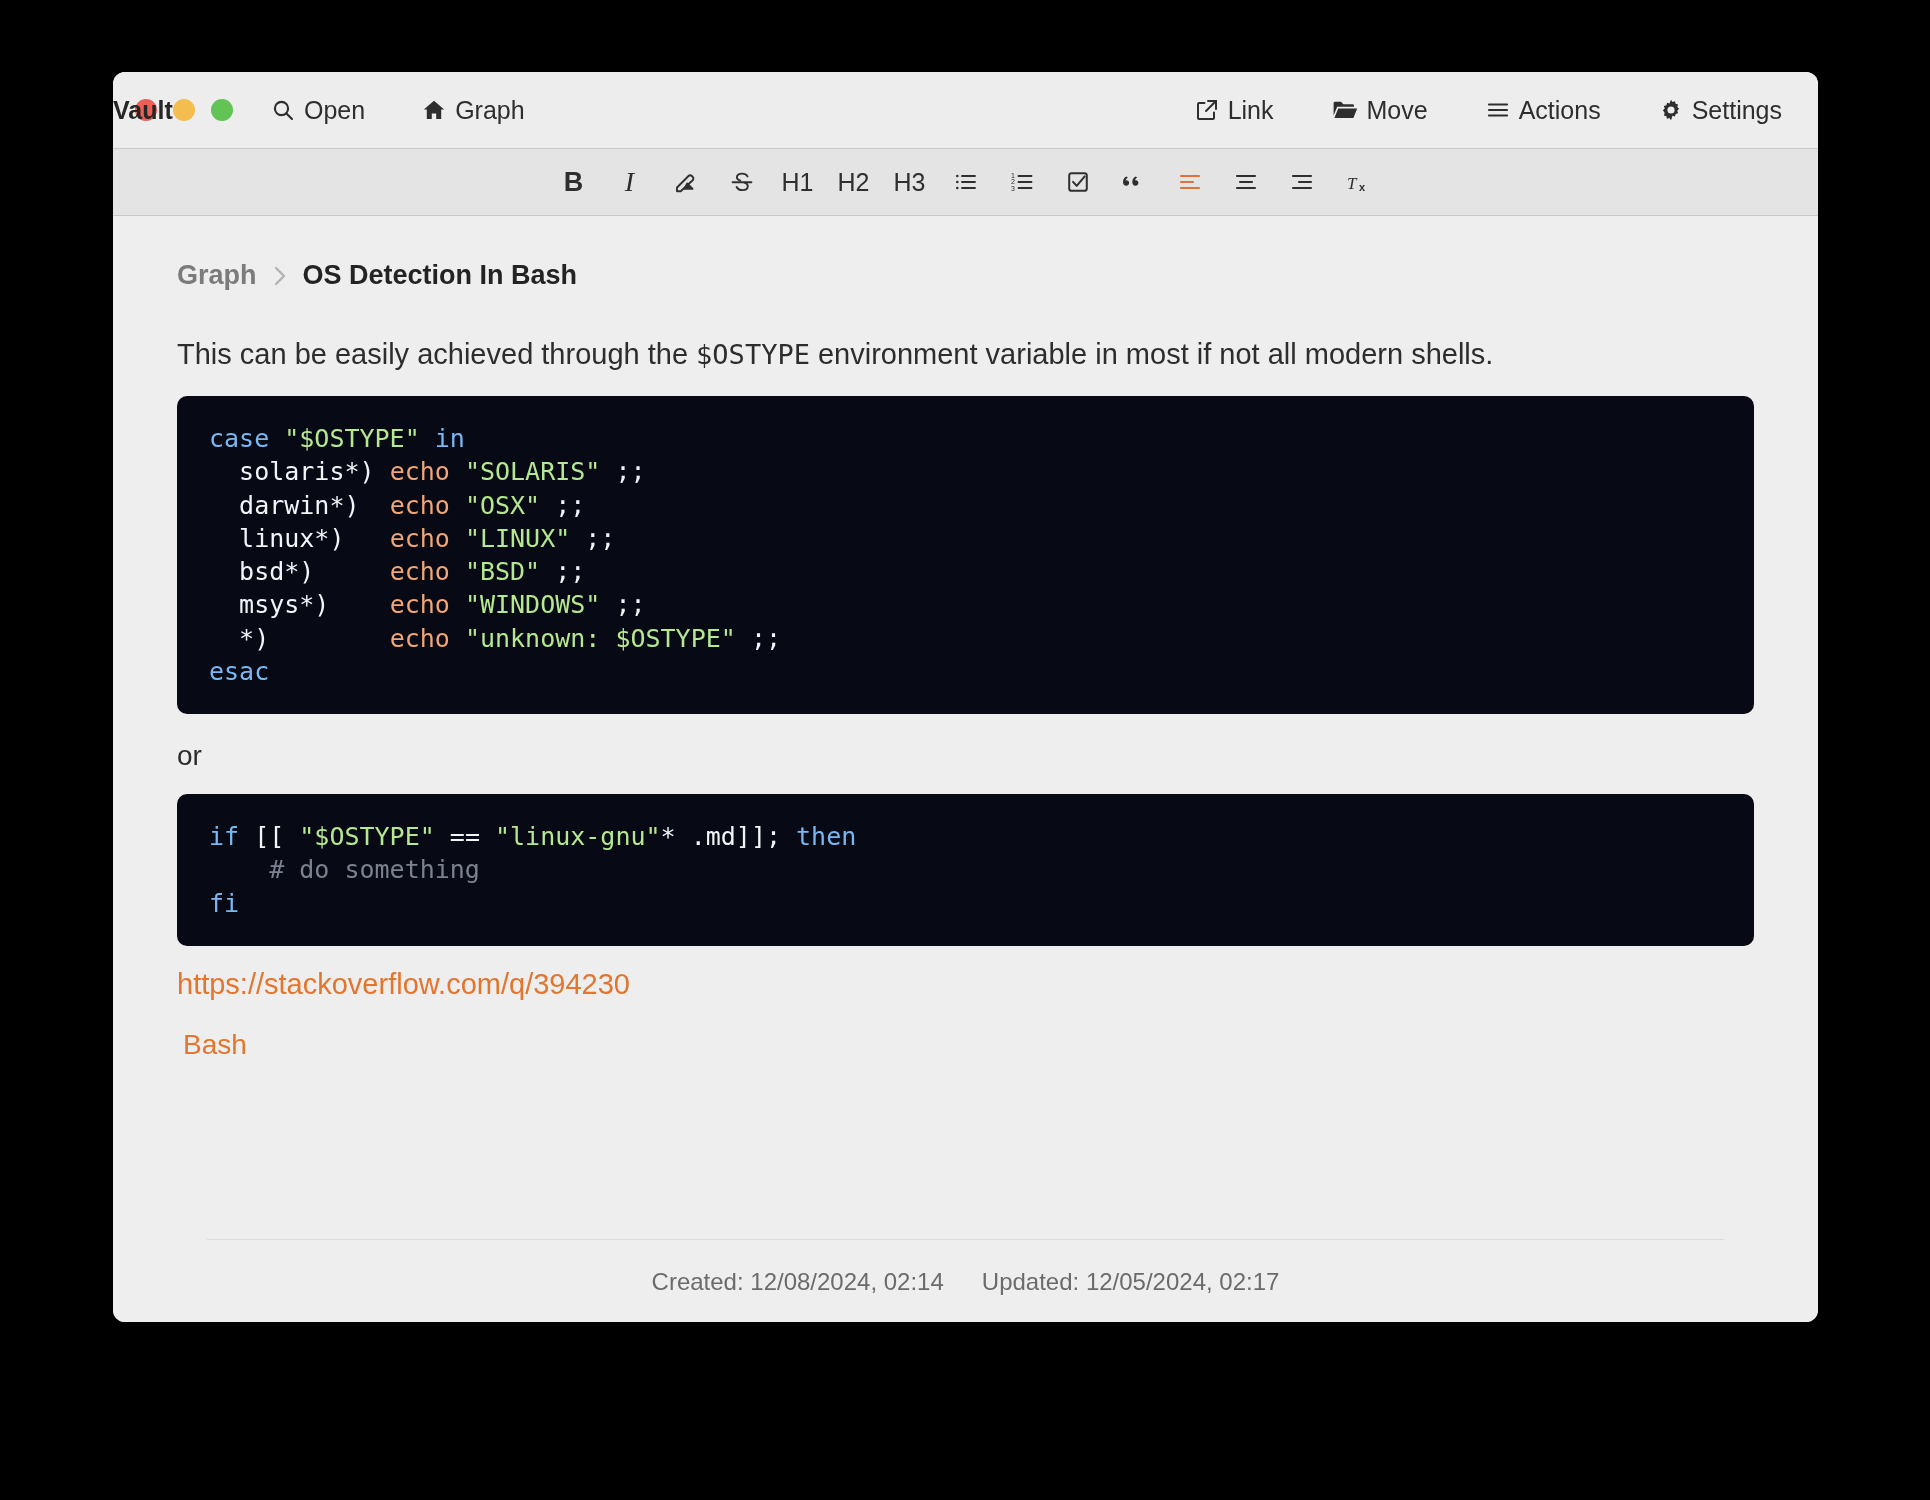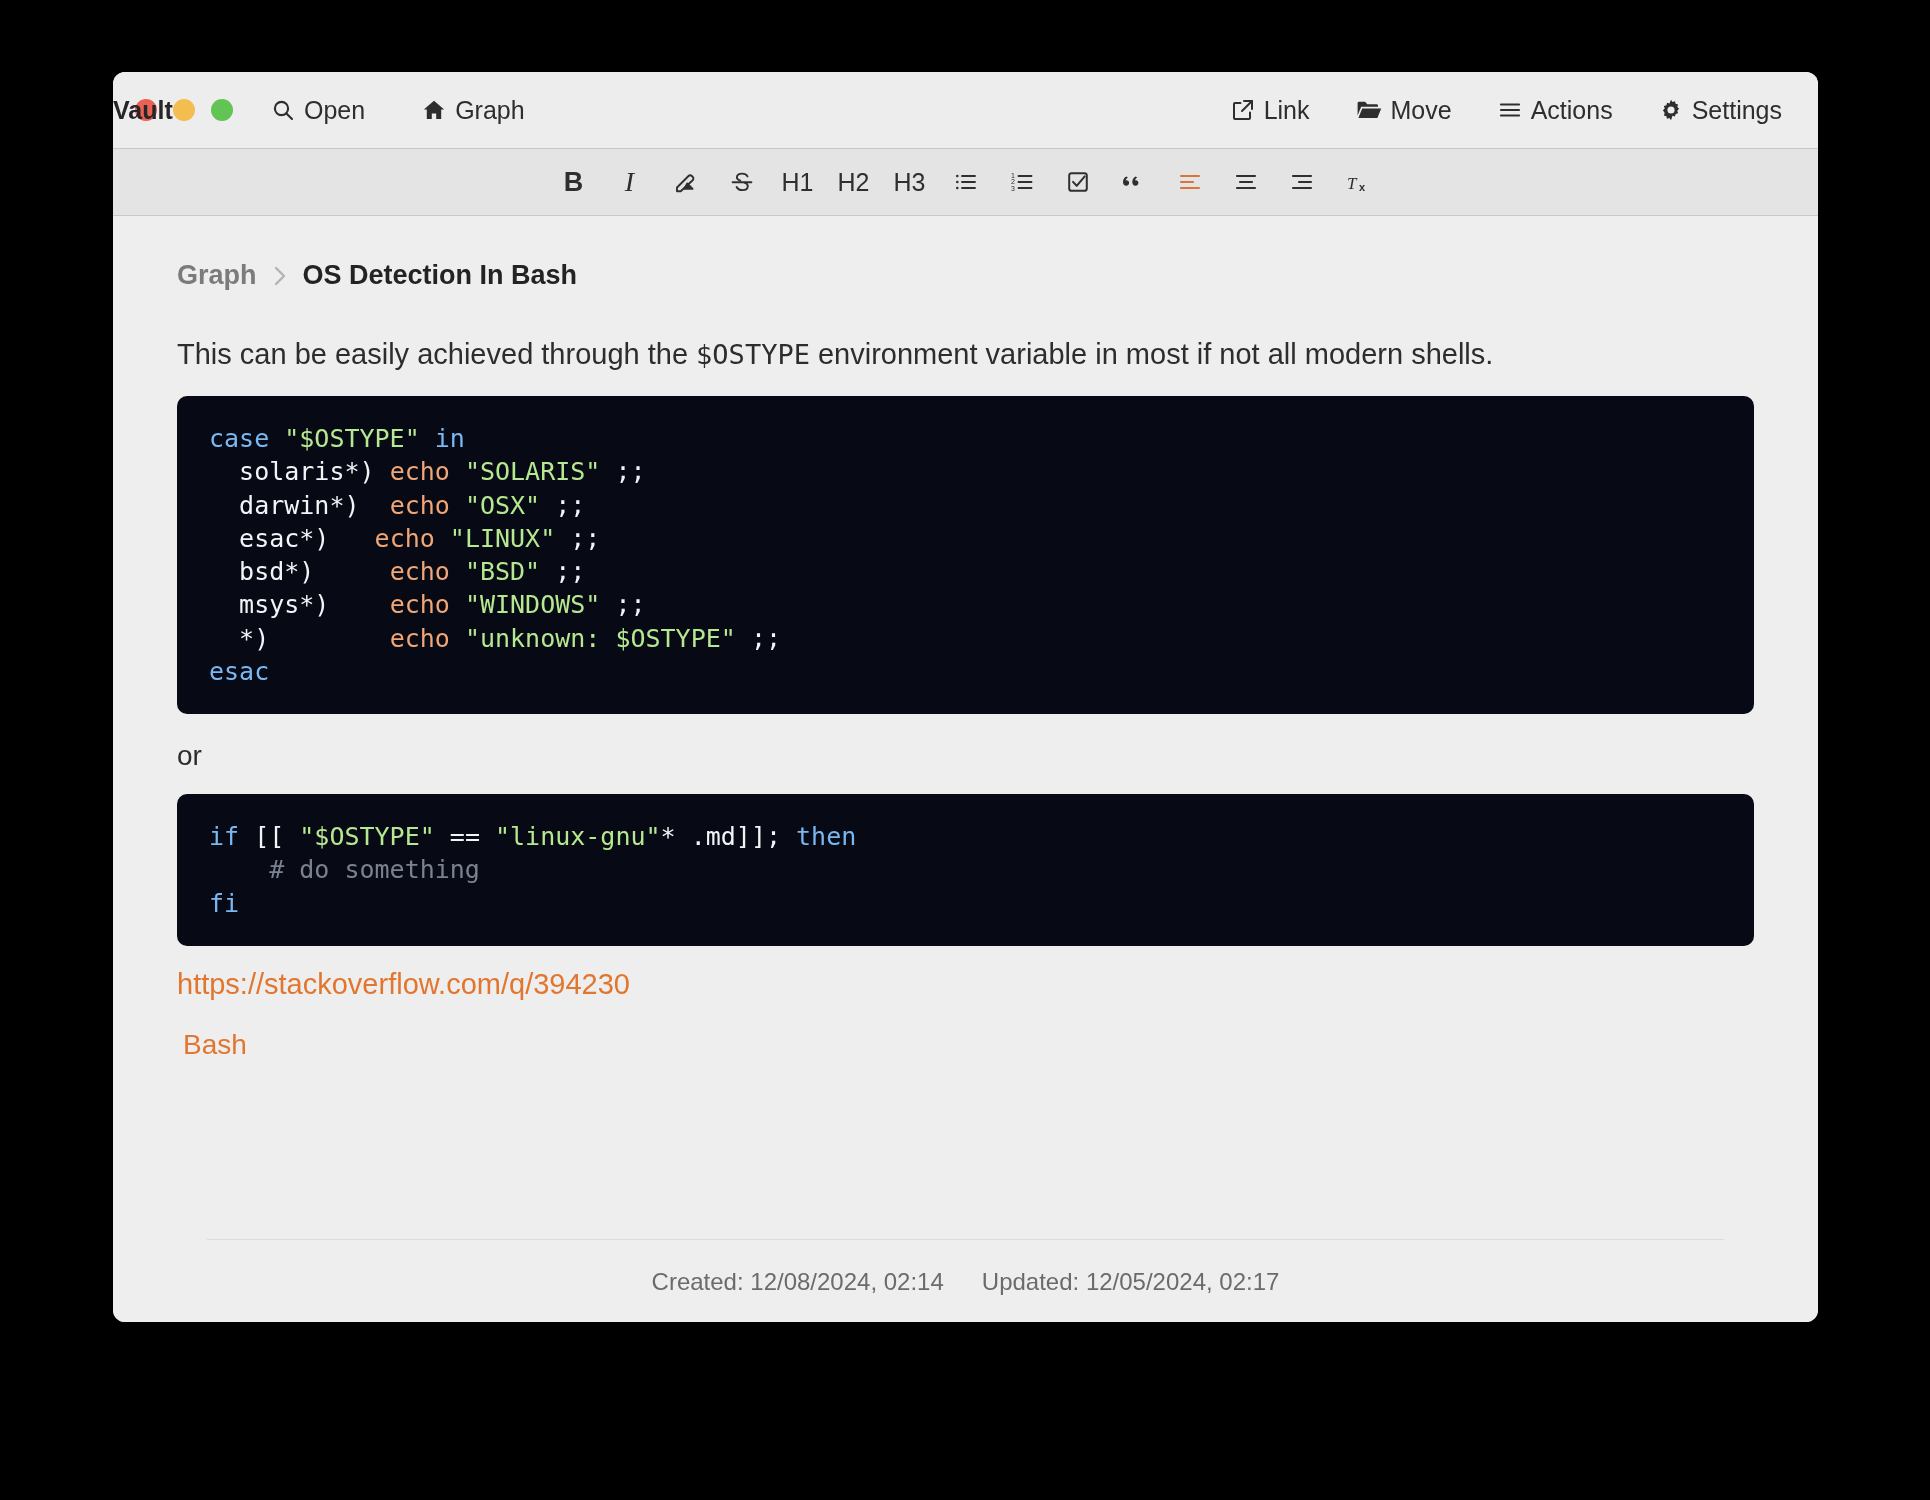--- a/index.html
+++ b/index.html
@@ -56,21 +56,21 @@
     padding: 4px 8px;
     border-radius: 6px;
     cursor: default;
     white-space: nowrap;
   }
   .tb-left { display: flex; align-items: flex-start; gap: 41px; }
   .tb-right {
     margin-left: auto;
     display: flex;
     align-items: center;
-    gap: 30px;
+    gap: 42px;
   }
   .win-title {
     position: absolute;
     left: 0; right: 0;
     text-align: left;
     font-size: 25px;
     font-weight: bold;
     color: #262626;
     pointer-events: none;
   }
@@ -427,21 +427,21 @@
       <span class="crumb-current">OS Detection In Bash</span>
     </div>
 
     <p class="para">
       <span>This can be easily achieved through the </span><span class="mono">$OSTYPE</span><span> environment variable in most if not all modern shells.</span>
     </p>
 
     <div class="codeblock"><span class="tok-kw">case </span><span class="tok-str">"$OSTYPE"</span><span class="tok-kw"> in</span>
 <span class="tok-plain">  solaris*) </span><span class="tok-fn">echo </span><span class="tok-str">"SOLARIS"</span><span class="tok-plain"> ;;</span>
 <span class="tok-plain">  darwin*)  </span><span class="tok-fn">echo </span><span class="tok-str">"OSX"</span><span class="tok-plain"> ;;</span>
-<span class="tok-plain">  esac*)   </span><span class="tok-fn">echo </span><span class="tok-str">"LINUX"</span><span class="tok-plain"> ;;</span>
+<span class="tok-plain">  linux*)   </span><span class="tok-fn">echo </span><span class="tok-str">"LINUX"</span><span class="tok-plain"> ;;</span>
 <span class="tok-plain">  bsd*)     </span><span class="tok-fn">echo </span><span class="tok-str">"BSD"</span><span class="tok-plain"> ;;</span>
 <span class="tok-plain">  msys*)    </span><span class="tok-fn">echo </span><span class="tok-str">"WINDOWS"</span><span class="tok-plain"> ;;</span>
 <span class="tok-plain">  *)       </span><span class="tok-fn"> echo </span><span class="tok-str">"unknown: $OSTYPE"</span><span class="tok-plain"> ;;</span>
 <span class="tok-kw">esac</span></div>
 
     <div class="or-text">or</div>
 
     <div class="codeblock"><span class="tok-kw">if </span><span class="tok-plain">[[ </span><span class="tok-str">"$OSTYPE"</span><span class="tok-plain"> == </span><span class="tok-str">"linux-gnu"</span><span class="tok-plain">* .md]]; </span><span class="tok-kw">then</span>
 <span class="tok-comment">    # do something</span>
 <span class="tok-kw">fi</span></div>

